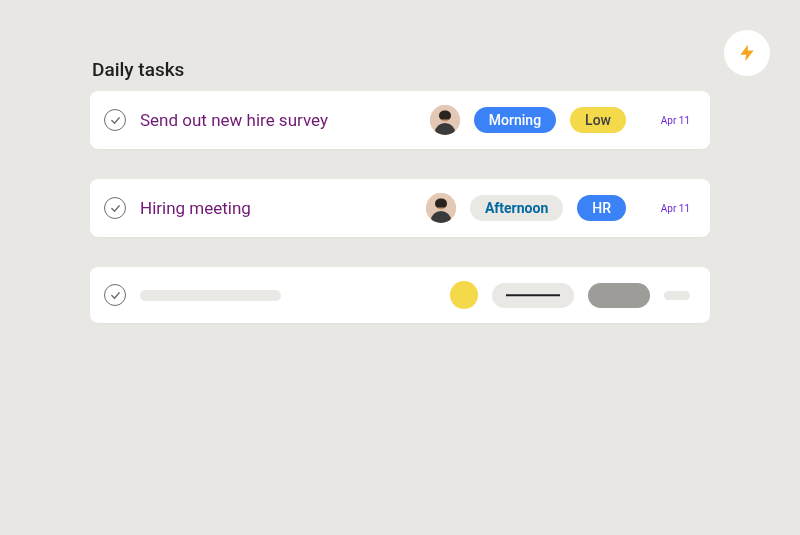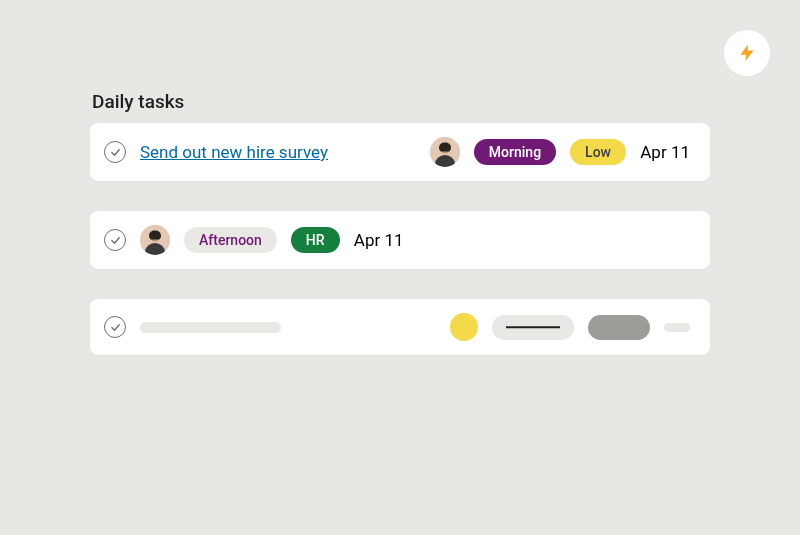--- a/index.html
+++ b/index.html
@@ -21,21 +21,21 @@
       right: 30px;
       width: 46px;
       height: 46px;
       background: #ffffff;
       border-radius: 50%;
       display: flex;
       align-items: center;
       justify-content: center;
     }
     .content {
-      padding: 90px 90px 0 90px;
+      padding: 58px 90px 0 90px;
     }
     .section {
       margin-bottom: 30px;
     }
     .section-title {
       font-size: 19px;
       font-weight: 500;
       color: #1e1f21;
       margin-bottom: 10px;
       padding-left: 2px;
@@ -54,58 +54,58 @@
       height: 22px;
       border: 1.5px solid #6d6e6f;
       border-radius: 50%;
       display: flex;
       align-items: center;
       justify-content: center;
       flex-shrink: 0;
     }
     .task-name {
       font-size: 17px;
-      color: #0369a1;
+      color: #701a75;
       flex: 1;
-      text-decoration: underline;
     }
     .avatar {
       width: 30px;
       height: 30px;
       border-radius: 50%;
       flex-shrink: 0;
       overflow: hidden;
       background: #e8d5c4;
     }
     .pill {
       padding: 5px 15px;
       border-radius: 14px;
       font-size: 14px;
       font-weight: 500;
       white-space: nowrap;
     }
     .pill-purple-solid {
-      background: #701a75;
+      background: #3b82f6;
       color: #ffffff;
     }
     .pill-yellow {
       background: #f4d94a;
       color: #404040;
     }
     .pill-gray-light {
       background: #e9e8e5;
-      color: #701a75;
+      color: #0369a1;
+      font-weight: bold;
     }
     .pill-purple2 {
-      background: #15803d;
+      background: #3b82f6;
       color: #ffffff;
     }
     .date {
-      font-size: 17px;
-      color: #000000;
+      font-size: 10px;
+      color: #6d28d9;
       min-width: 50px;
       text-align: right;
     }
     
     .skel-bar {
       height: 11px;
       background: #e9e8e5;
       border-radius: 6px;
       flex: 1;
       max-width: 190px;
@@ -187,20 +187,21 @@
     </div>
   </div>
 
   <div class="section">
     <div class="card">
       <div class="check-circle">
         <svg width="11" height="11" viewBox="0 0 12 12">
           <path d="M2 6 L5 9 L10 3" stroke="#6d6e6f" stroke-width="1.5" fill="none" stroke-linecap="round" stroke-linejoin="round"></path>
         </svg>
       </div>
+      <div class="task-name">Hiring meeting</div>
       <div class="avatar">
         <svg width="30" height="30" viewBox="0 0 30 30">
           <rect width="30" height="30" fill="#e3c9b5"></rect>
           <circle cx="15" cy="11" r="5.5" fill="#c4956b"></circle>
           <path d="M15 5.5 Q9 5.5 9 11 Q9 13 11 14.5 L19 14.5 Q21 13 21 11 Q21 5.5 15 5.5 Z" fill="#2a2420"></path>
           <ellipse cx="15" cy="27" rx="10" ry="9" fill="#3a3a3a"></ellipse>
         </svg>
       </div>
       <div class="pill pill-gray-light">Afternoon</div>
       <div class="pill pill-purple2">HR</div>

